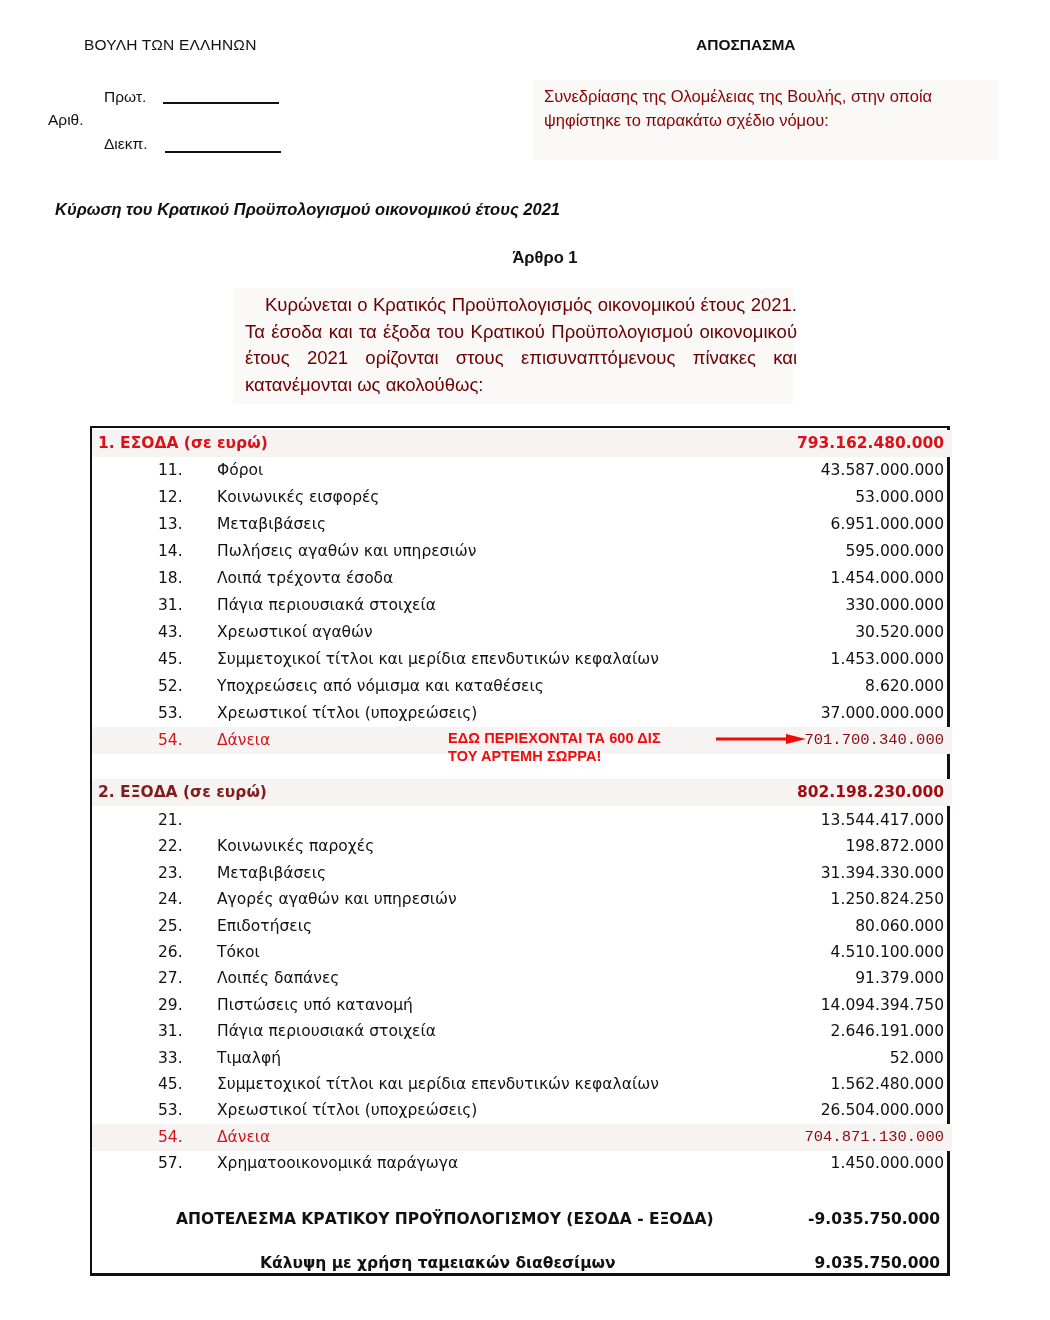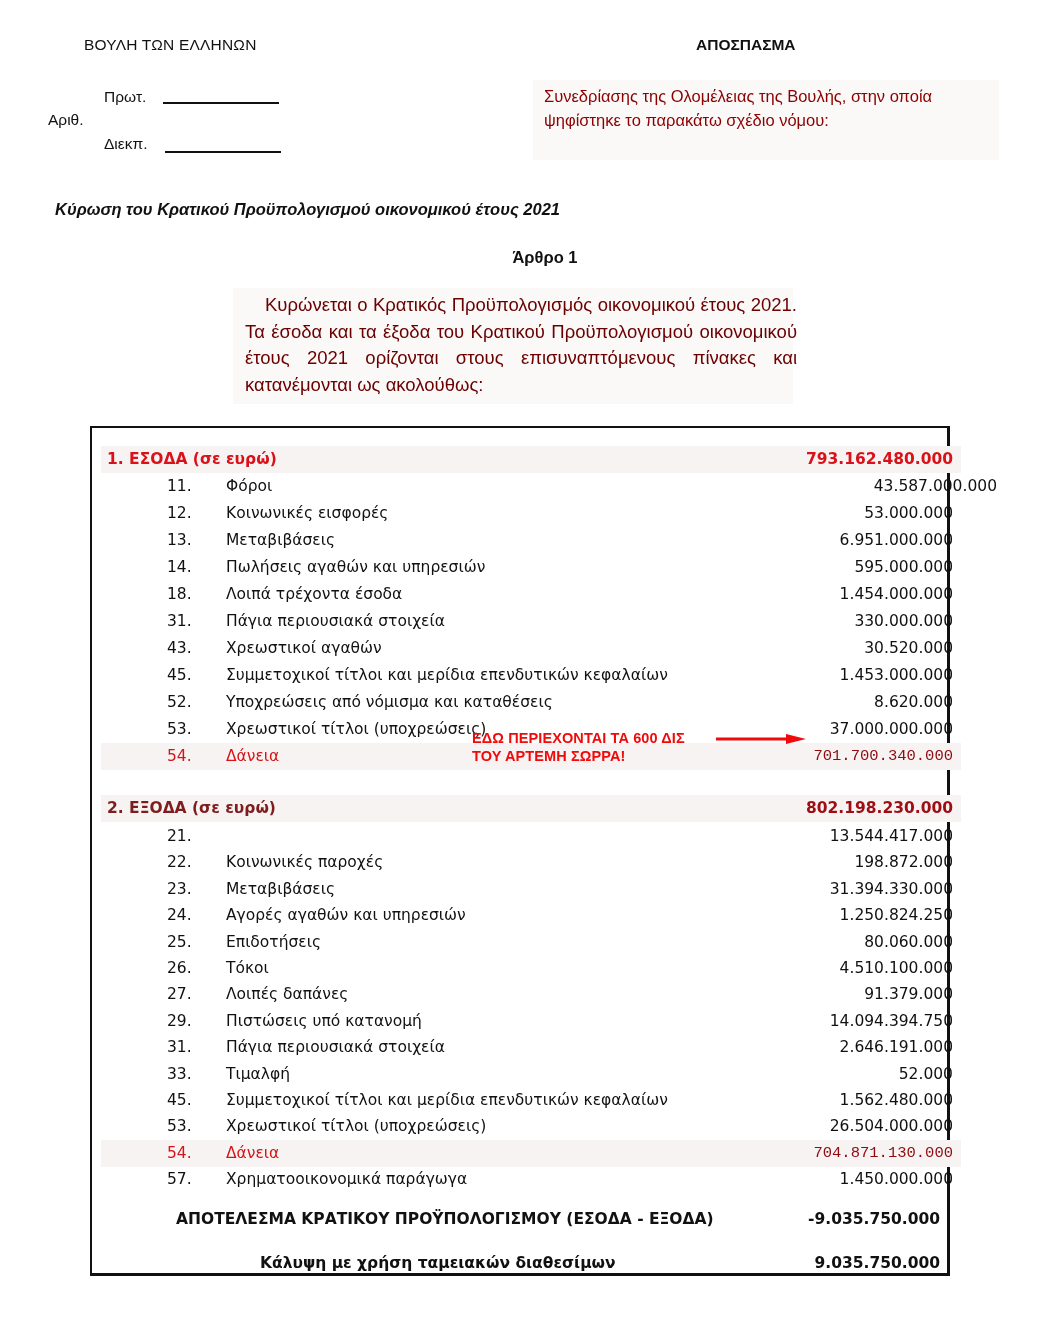--- a/index.html
+++ b/index.html
@@ -9,32 +9,32 @@
     .hdr-right { left: 696px; top: 36px; font-size: 15.5px; font-weight: bold; }
     .ref-label { font-size: 15.5px; }
     .ref-line { position: absolute; height: 2px; background: #111; }
     .intro-box { left: 533px; top: 80px; width: 466px; height: 80px; background: #fbf8f8; }
     .intro-text { left: 544px; top: 84px; font-size: 16.5px; line-height: 24px; color: #8b0000; }
     .doc-title { left: 0; width: 1050px; top: 200px; font-size: 16.5px; font-weight: bold; font-style: italic; padding-left: 55px; box-sizing: border-box; }
     .article { left: 0; width: 1050px; top: 248px; text-align: center; font-size: 16.5px; font-weight: bold; padding-left: 40px; box-sizing: border-box; }
     .para-box { left: 233px; top: 288px; width: 560px; height: 116px; background: #fbf8f8; }
     .para-text { left: 245px; top: 292px; width: 552px; font-size: 18.5px; line-height: 26.5px; color: #6b0000; text-indent: 20px; text-align: justify; }
     .table-box { left: 90px; top: 426px; width: 860px; height: 850px; border: 2px solid #111; border-right-width: 3px; border-bottom-width: 3px; box-sizing: border-box; }
-    .row { position: absolute; left: 101px; width: 860px; height: 27px; font-family: "DejaVu Sans", sans-serif; font-size: 15.5px; line-height: 27px; margin-top: 16px; }
+    .row { position: absolute; left: 92px; width: 860px; height: 27px; font-family: "DejaVu Sans", sans-serif; font-size: 15.5px; line-height: 27px; }
     .row.shaded { background: #f7f3f3; }
     .row .code { position: absolute; left: 66px; width: 40px; }
     .row .label { position: absolute; left: 125px; }
     .row .amount { position: absolute; right: 8px; text-align: right; }
     .row.section .title { position: absolute; left: 6px; font-weight: bold; color: #d9121a; }
     .row.section .amount { font-weight: bold; color: #d9121a; }
     .row.section2 .title { color: #7f1d1d; }
     .row.section2 .amount { color: #9e0d12; }
     .row.loan .code, .row.loan .label { color: #d51418; }
     .row.loan .amount { color: #8e0b10; font-family: Liberation Mono, monospace; }
-    .note { left: 472px; top: 729px; font-size: 14.5px; line-height: 18px; font-weight: bold; color: #f00a0a; letter-spacing: 0.1px; }
+    .note { left: 448px; top: 729px; font-size: 14.5px; line-height: 18px; font-weight: bold; color: #f00a0a; letter-spacing: 0.1px; }
     .arrow { left: 716px; top: 734px; width: 90px; height: 10px; }
     .summary { position: absolute; left: 92px; width: 856px; font-family: "DejaVu Sans", sans-serif; font-size: 15.5px; font-weight: bold; height: 27px; line-height: 27px; }
     .summary .s-label { position: absolute; text-align: center; }
     .summary .s-amount { position: absolute; right: 8px; text-align: right; }
   </style>
 </head>
 <body>
 
 <div class="abs hdr-left">ΒΟΥΛΗ ΤΩΝ ΕΛΛΗΝΩΝ</div>
 <div class="abs hdr-right">ΑΠΟΣΠΑΣΜΑ</div>
@@ -57,21 +57,21 @@
 <div class="abs para-box"></div>
 <div class="abs para-text">Κυρώνεται ο Κρατικός Προϋπολογισμός οικονομικού έτους 2021. Τα έσοδα και τα έξοδα του Κρατικού Προϋπολογισμού οικονομικού έτους 2021 ορίζονται στους επισυναπτόμενους πίνακες και κατανέμονται ως ακολούθως:</div>
 
 <div class="abs table-box"></div>
 
 <div class="row section shaded" style="top:430px;">
   <span class="title">1. ΕΣΟΔΑ (σε ευρώ)</span>
   <span class="amount">793.162.480.000</span>
 </div>
 <div id="revenue-rows">
-    <div class="row" style="top: 457px; padding-left: 44px;">
+    <div class="row" style="top: 457px;">
       <span class="code">11.</span>
       <span class="label">Φόροι</span>
       <span class="amount">43.587.000.000</span>
     </div>
     <div class="row" style="top: 484px;">
       <span class="code">12.</span>
       <span class="label">Κοινωνικές εισφορές</span>
       <span class="amount">53.000.000</span>
     </div>
     <div class="row" style="top: 511px;">

